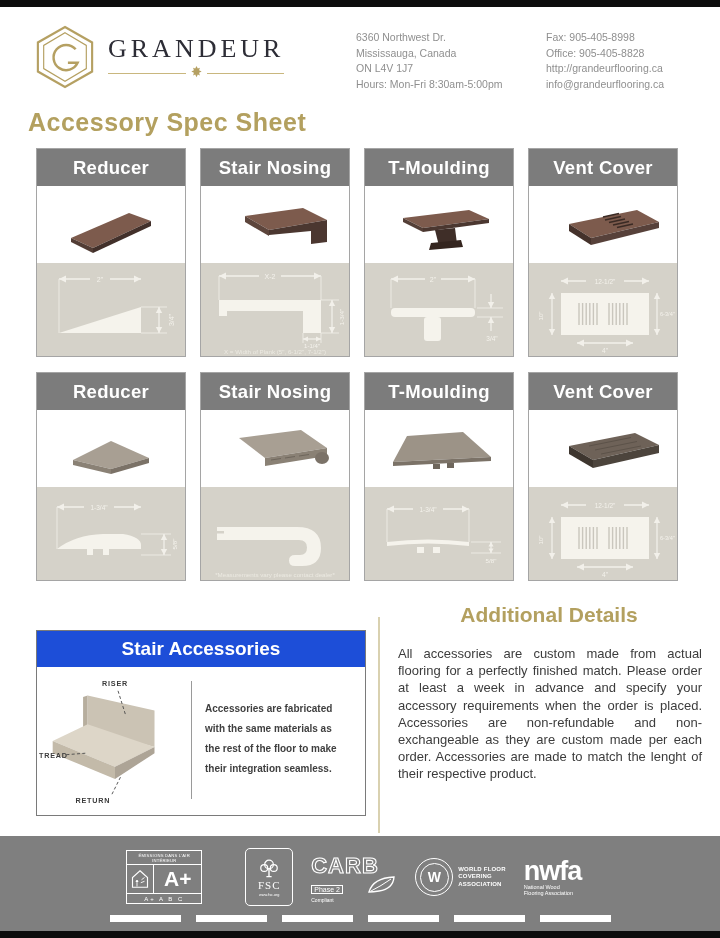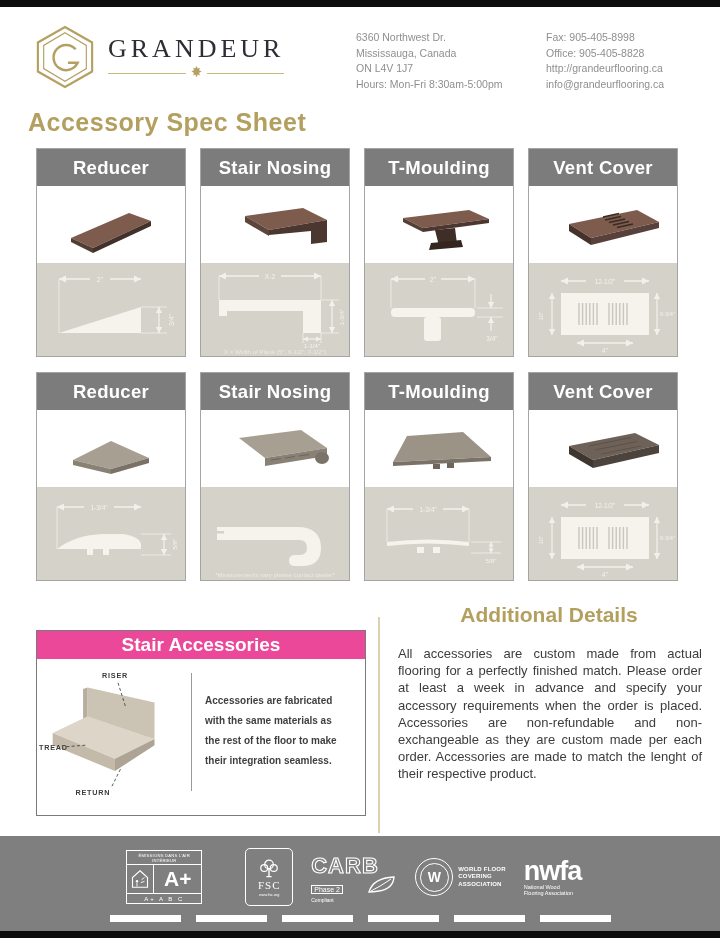--- a/index.html
+++ b/index.html
@@ -39,21 +39,21 @@
   .ah{fill:#f2f0ea;}
   .shp{fill:#f5f3ec;}
   .bgr{fill:#d5d2c9;}
   .slot{stroke:#c9c6bd;stroke-width:1.4;fill:none;}
   .dtx{fill:#f4f2ec;font-family:"Liberation Sans",sans-serif;font-size:7px;text-anchor:middle;}
   .note{fill:#eceae2;font-family:"Liberation Sans",sans-serif;font-size:6.2px;text-anchor:middle;}
 
   
   .stair-card{position:absolute;left:36px;top:630px;width:330px;height:186px;border:1px solid #7a7a7a;
         background:#fff;box-sizing:border-box;}
-  .stair-header{height:28px;background:#ec4899;color:#fff;display:flex;align-items:center;justify-content:center;
+  .stair-header{height:36px;background:#1d4ed8;color:#fff;display:flex;align-items:center;justify-content:center;
         font-weight:bold;font-size:19px;}
   .stair-body{position:relative;height:148px;}
   .stair-divider{position:absolute;left:154px;top:14px;width:1px;height:118px;background:#9a9a9a;}
   .stair-desc{position:absolute;left:168px;top:32px;width:142px;font-size:10px;font-weight:bold;
         color:#3f3f3f;line-height:20px;}
   .stx{font-size:9.5px;font-weight:bold;fill:#3b3b3b;letter-spacing:1px;font-family:"Liberation Sans",sans-serif;}
   .ldr{stroke:#4a4a4a;stroke-width:1.2;stroke-dasharray:4,3;fill:none;}
 
   
   .gold-line{position:absolute;left:378px;top:617px;width:2px;height:216px;background:#d9d1b0;}

